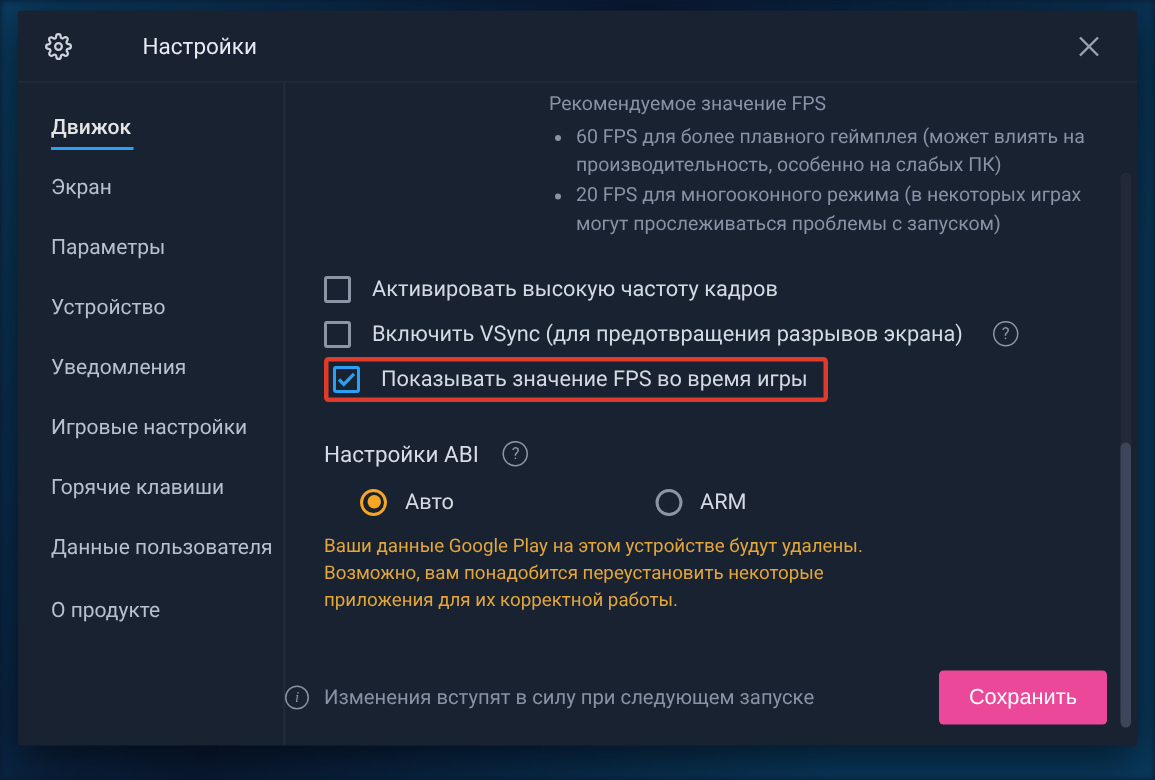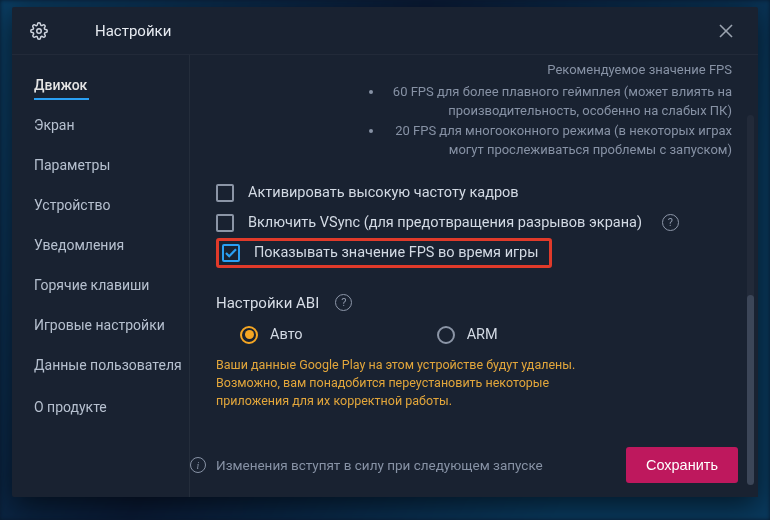--- a/index.html
+++ b/index.html
@@ -63,21 +63,21 @@
 }
 .scroll {
   position: absolute; right: 4px; top: 60px; bottom: 20px; width: 7px;
 }
 .scroll .track { position:absolute; inset:0; background: rgba(255,255,255,0.04); border-radius:4px; }
 .scroll .thumb {
   position: absolute; left:0; right:0; top: 180px; height: 190px;
   background: #3c4658; border-radius: 4px;
 }
 
-.fps-block { padding-top: 5px; padding-left: 150px; color: #8792a5; font-size: 13px; line-height: 1.5; text-align: right; }
+.fps-block { padding-top: 5px; padding-left: 150px; color: #8792a5; font-size: 13px; line-height: 1.5; }
 .fps-block .rec { margin-bottom: 2px; }
 .fps-block ul { list-style: disc; padding-left: 18px; }
 .fps-block li { margin-bottom: 0; }
 
 .checks { margin-top: 18px; }
 .check-row {
   display: flex; align-items: center; gap: 14px;
   padding: 6px 0; font-size: 14.5px; color: #d3dae4;
 }
 .check-row .box {
@@ -125,21 +125,21 @@
 .footer .info {
   display:flex; align-items:center; gap:10px;
   color:#8792a5; font-size:13.5px;
 }
 .footer .info .icirc {
   width:16px; height:16px; border:1.5px solid #8792a5; border-radius:50%;
   display:flex; align-items:center; justify-content:center; font-size:10px;
   font-style: italic; font-family: Georgia, serif;
 }
 .save-btn {
-  margin-left:auto; background:#be185d; color:#fff;
+  margin-left:auto; background:#ec4899; color:#fff;
   border:none; padding: 10px 20px; font-size:14.5px;
   border-radius:3px; cursor:pointer;
 }
 </style>
 </head>
 <body>
 
 <div class="bg-blur"></div>
 
 <div class="modal">
@@ -159,22 +159,22 @@
     </div>
   </div>
 
   <div class="body">
     <div class="sidebar">
       <div class="side-item active">Движок</div>
       <div class="side-item">Экран</div>
       <div class="side-item">Параметры</div>
       <div class="side-item">Устройство</div>
       <div class="side-item">Уведомления</div>
+      <div class="side-item">Игровые настройки</div>
       <div class="side-item">Горячие клавиши</div>
-      <div class="side-item">Игровые настройки</div>
       <div class="side-item two-line">Данные пользователя</div>
       <div class="side-item">О продукте</div>
     </div>
 
     <div class="content">
       <div class="fps-block">
         <div class="rec">Рекомендуемое значение FPS</div>
         <ul>
           <li>60 FPS для более плавного геймплея (может влиять на производительность, особенно на слабых ПК)</li>
           <li>20 FPS для многооконного режима (в некоторых играх могут прослеживаться проблемы с запуском)</li>

